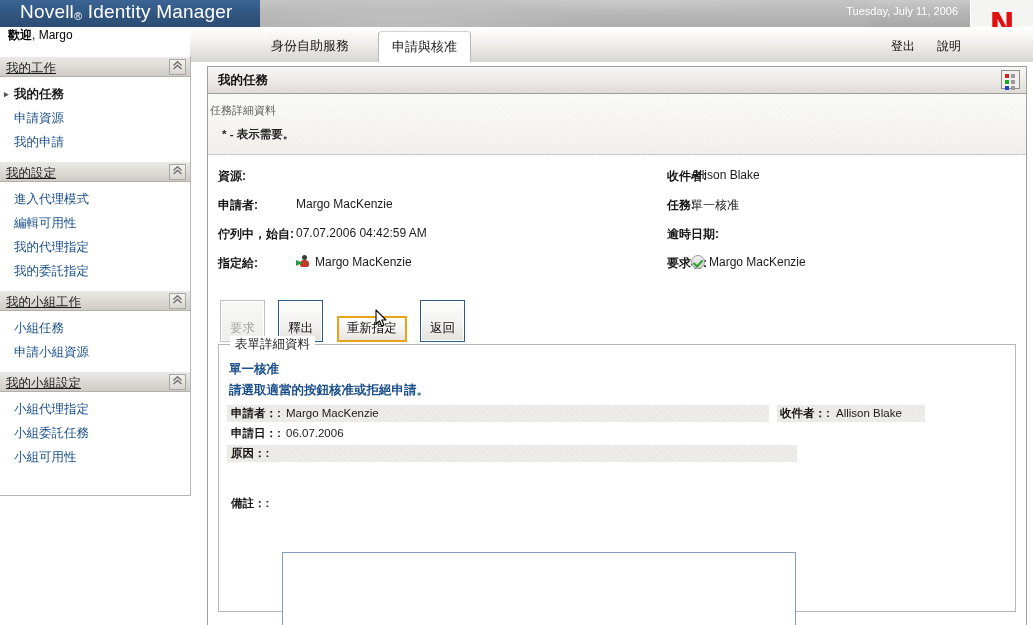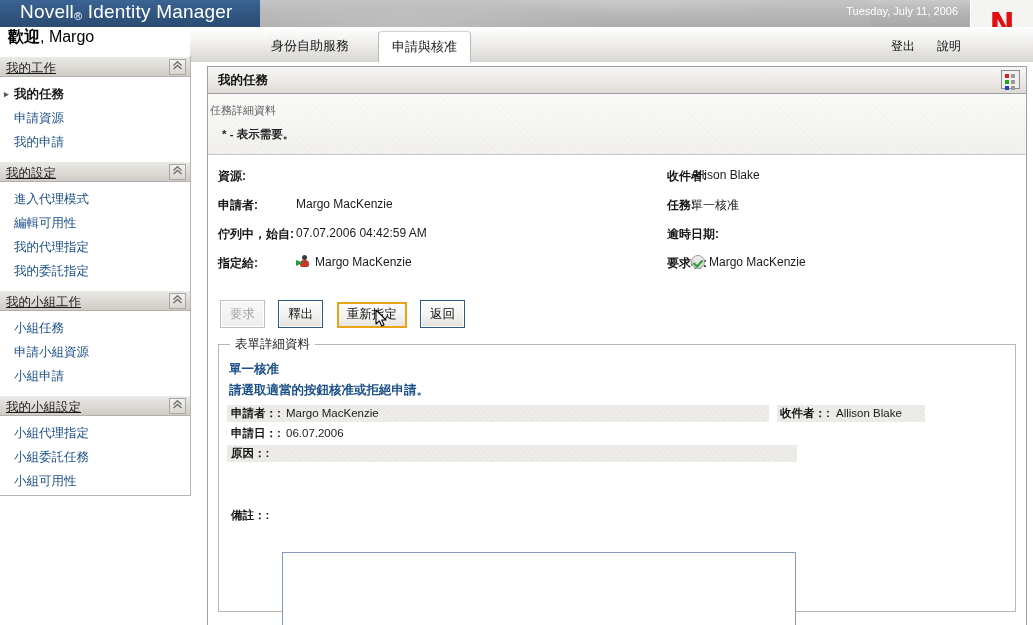--- a/index.html
+++ b/index.html
@@ -99,21 +99,21 @@
   #welcome-curve {
     position: absolute;
     left: 190px; top: 0;
     width: 80px; height: 35px;
     background: linear-gradient(to bottom, #ffffff 0%, #f4f3f1 40%, #d8d6d2 100%);
     border-bottom-right-radius: 34px 34px;
   }
   #welcome-text {
     position: absolute;
     left: 8px; top: 0;
-    font-size: 16px;
+    font-size: 12px;
     white-space: nowrap;
   }
   #welcome-text b { font-weight: bold; }
   .nav-tab {
     position: absolute;
     top: 4px;
     height: 31px;
     line-height: 29px;
     padding: 0 13px;
     font-size: 13px;
@@ -340,21 +340,21 @@
   }
 
   
   #actions {
     position: absolute;
     left: 12px; top: 233px;
   }
   .btn {
     display: inline-block;
     min-width: 44px;
-    padding: 5px 9px 4px 9px;
+    padding: 19px 9px 4px 9px;
     margin-right: 10px;
     font-size: 12.5px;
     font-family: "Liberation Sans", sans-serif;
     color: #111;
     text-align: center;
     background: linear-gradient(to bottom, #fdfdfd 0%, #f3f2f0 55%, #e4e2de 100%);
     border: 1px solid #2e5a86;
     box-shadow: inset 0 0 0 1px #ffffff;
     cursor: pointer;
     box-sizing: border-box;
@@ -528,21 +528,20 @@
     <span class="sb-collapse">
       <svg width="11" height="11" viewBox="0 0 11 11">
         <path d="M1.5 5.4 L5.5 1.8 L9.5 5.4" fill="none" stroke="#6f6f6f" stroke-width="1.4"></path>
         <path d="M1.5 9.0 L5.5 5.4 L9.5 9.0" fill="none" stroke="#6f6f6f" stroke-width="1.4"></path>
       </svg>
     </span>
   </div>
   <div class="sb-items">
     <a class="sb-item">小組任務</a>
     <a class="sb-item">申請小組資源</a>
-    <a class="sb-item">小組申請</a>
   </div>
 
   <div class="sb-group-head">
     <span class="title">我的小組設定</span>
     <span class="sb-collapse">
       <svg width="11" height="11" viewBox="0 0 11 11">
         <path d="M1.5 5.4 L5.5 1.8 L9.5 5.4" fill="none" stroke="#6f6f6f" stroke-width="1.4"></path>
         <path d="M1.5 9.0 L5.5 5.4 L9.5 9.0" fill="none" stroke="#6f6f6f" stroke-width="1.4"></path>
       </svg>
     </span>
@@ -640,21 +639,21 @@
         <span class="fd-lbl" style="left:12px;">申請日：:</span>
         <span class="fd-txt" style="left:67px;">06.07.2006</span>
       </div>
 
       <div class="fd-line">
         <span class="fd-stripe" style="width:570px;"></span>
         <span class="fd-lbl" style="left:12px;">原因：:</span>
       </div>
 
       <div class="fd-line" style="height:72px;">
-        <span class="fd-lbl" style="left:12px; top:42px;">備註：:</span>
+        <span class="fd-lbl" style="left:12px; top:30px;">備註：:</span>
       </div>
 
     </div>
 
 
     <textarea id="comments-box" placeholder="" style=""></textarea>
 
   </div>
 
 </div>

